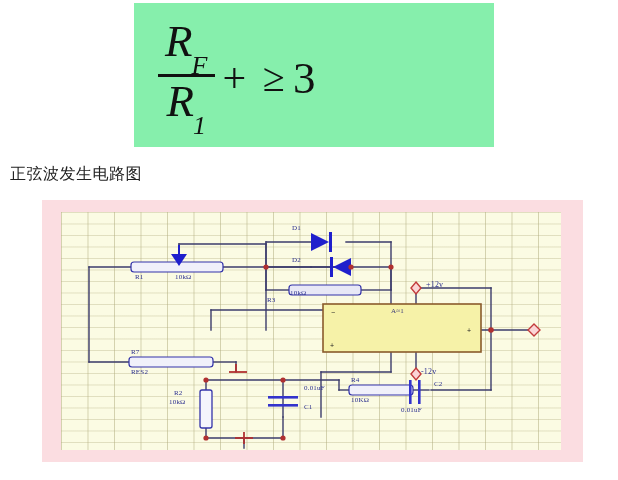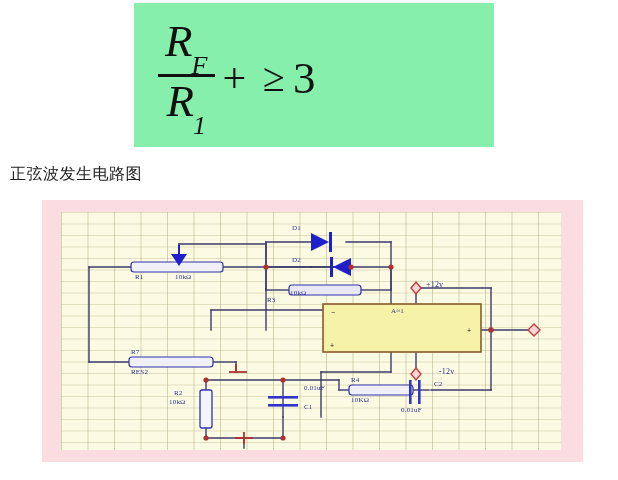--- a/index.html
+++ b/index.html
@@ -314,17 +314,17 @@
     <div class="lbl" style="left:290px; top:164px;">R4</div>
     <div class="lbl" style="left:290px; top:184px;">10KΩ</div>
 
     <div class="lbl" style="left:243px; top:172px;">0.01uF</div>
     <div class="lbl" style="left:243px; top:191px;">C1</div>
 
     <div class="lbl" style="left:373px; top:168px;">C2</div>
     <div class="lbl" style="left:340px; top:194px;">0.01uF</div>
 
     <div class="lbl big" style="left:365px; top:68px;">+12v</div>
-    <div class="lbl big" style="left:360px; top:155px;padding-left:18px;">-12v</div>
+    <div class="lbl big" style="left:360px; top:155px;">-12v</div>
 
     <div class="lbl dark" style="left:330px; top:95px;">A≈1</div>
   </div>
 </div>
 
 </body></html>

